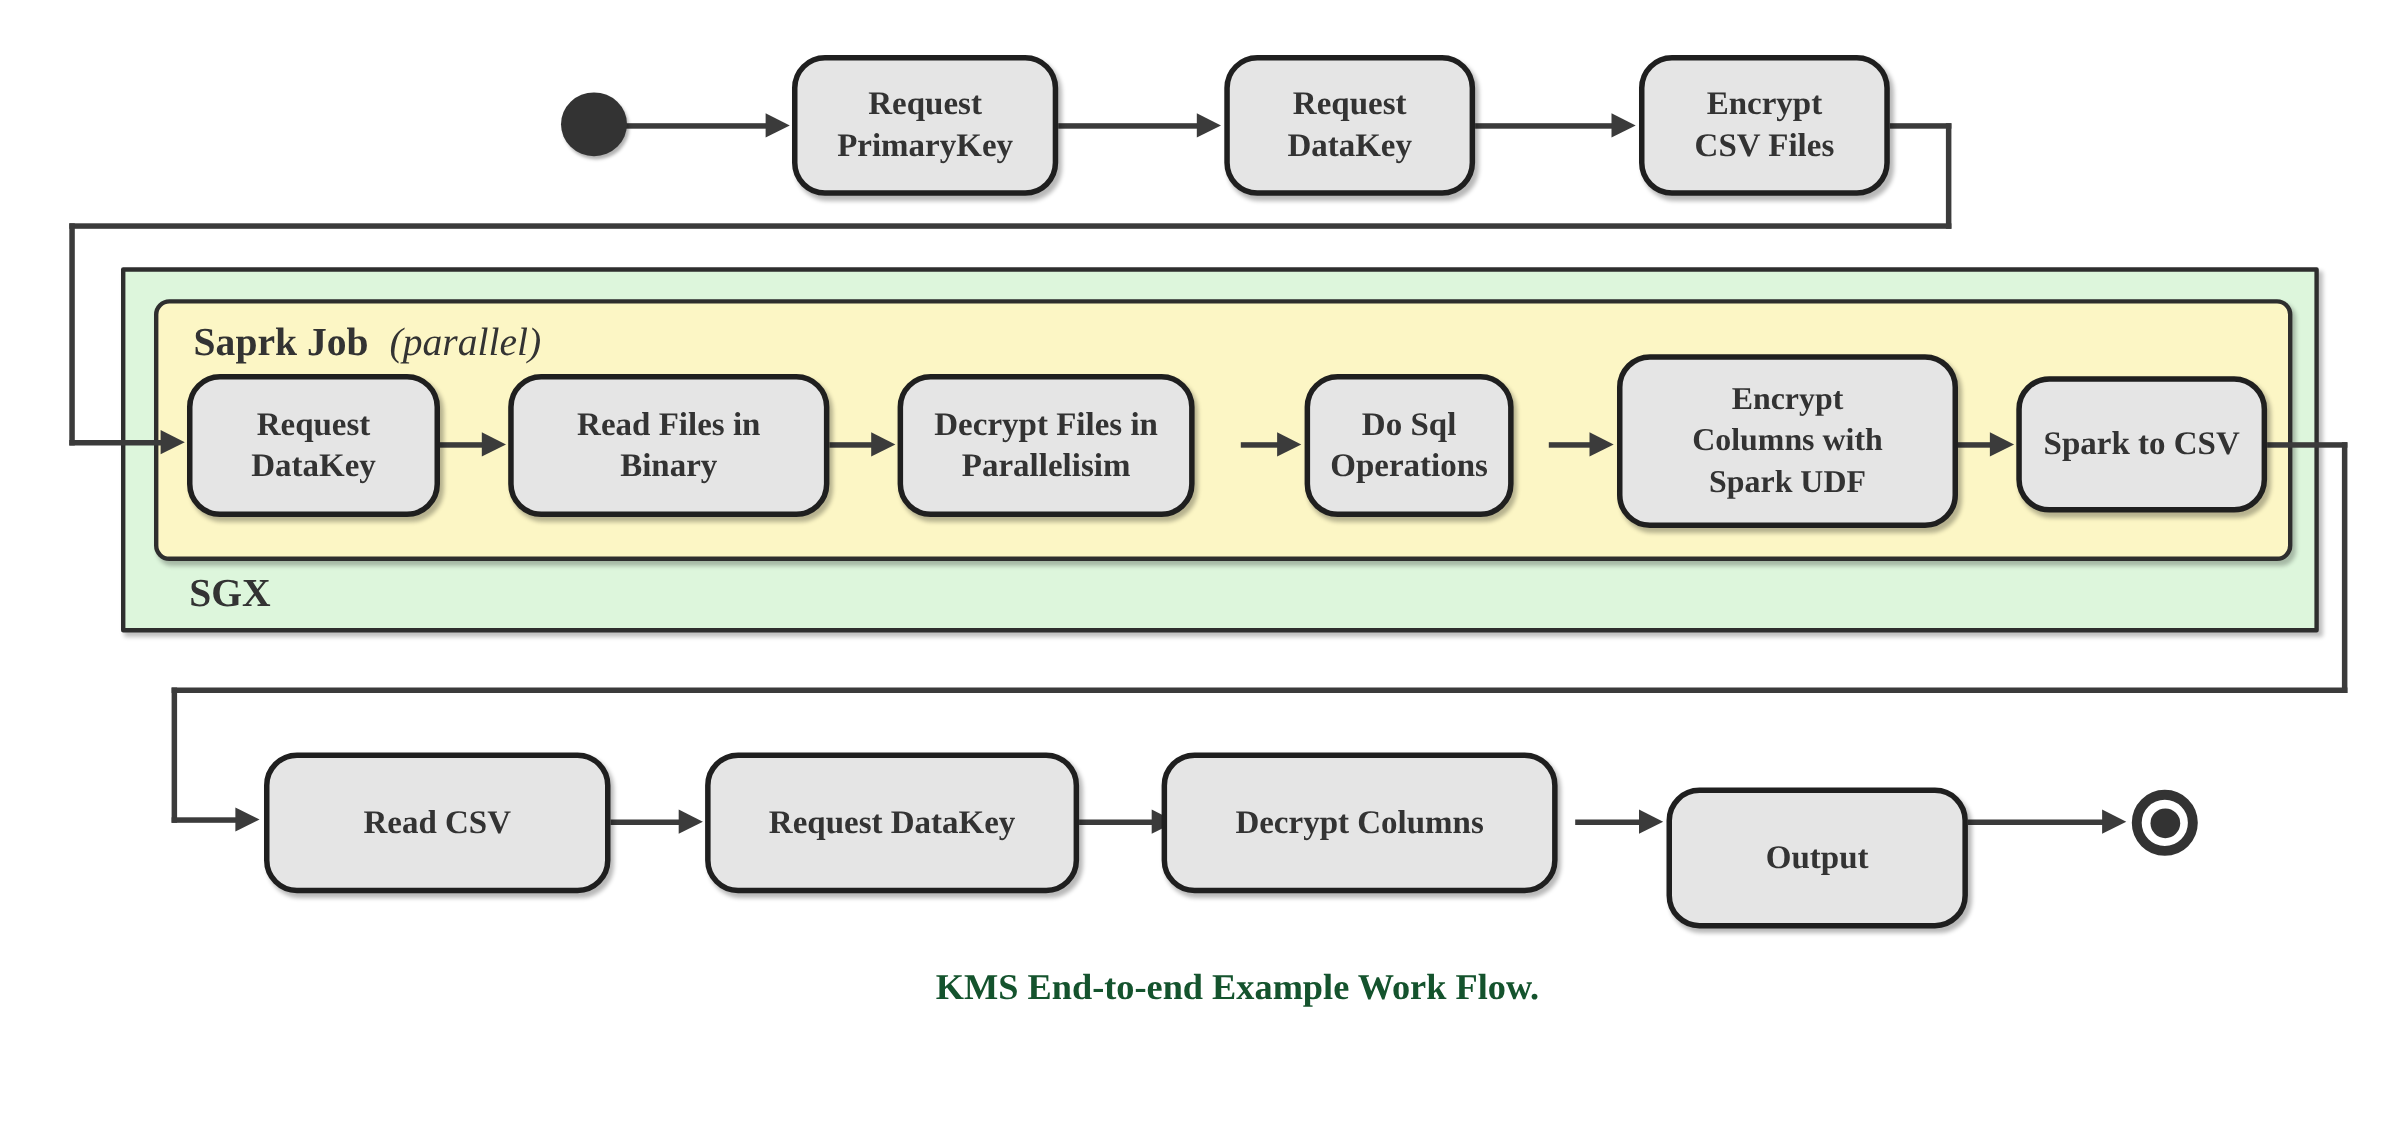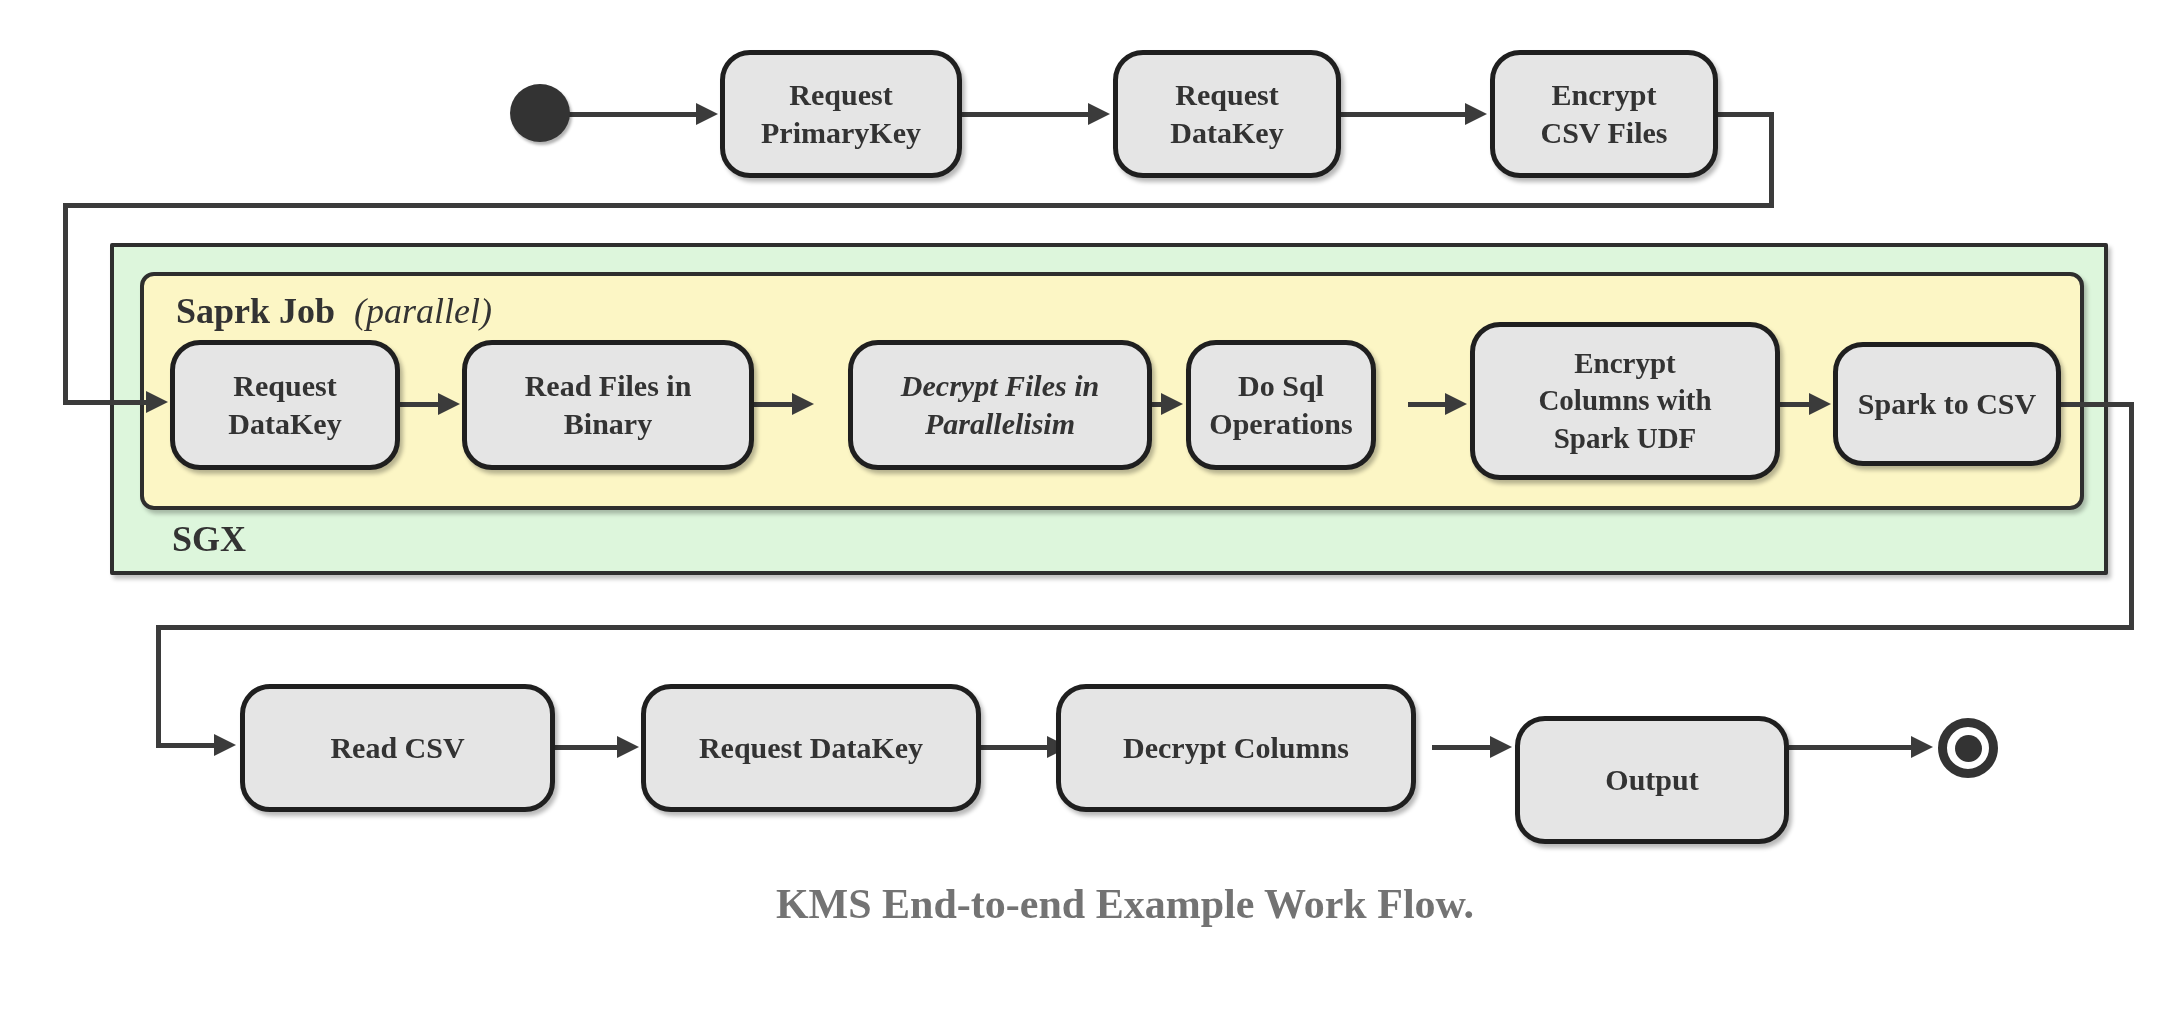--- a/index.html
+++ b/index.html
@@ -42,21 +42,21 @@
     background:#333333;box-shadow:2px 3px 3px rgba(0,0,0,0.3);
   }
   .end-circle{
     position:absolute;left:1938px;top:718px;width:60px;height:60px;border-radius:50%;
     border:9px solid #333333;box-sizing:border-box;background:#ffffff;
     display:flex;align-items:center;justify-content:center;
   }
   .end-dot{width:27px;height:27px;border-radius:50%;background:#333333;}
   .caption{
     position:absolute;left:600px;top:880px;width:1050px;text-align:center;
-    font-size:42px;font-weight:bold;color:#737373;
+    font-size:33px;font-weight:bold;color:#14532d;
   }
 </style>
 </head>
 <body>
 
 <div id="stage">
 
   <div class="container-box sgx" style="left:110px;top:243px;width:1998px;height:332px;"></div>
   <div class="container-box spark" style="left:140px;top:272px;width:1944px;height:238px;"></div>
 
@@ -116,21 +116,21 @@
 PrimaryKey</div>
   <div class="node" style="left:1113px;top:50px;width:228px;height:128px;">Request
 DataKey</div>
   <div class="node" style="left:1490px;top:50px;width:228px;height:128px;">Encrypt
 CSV Files</div>
 
   <div class="node" style="left:170px;top:340px;width:230px;height:130px;">Request
 DataKey</div>
   <div class="node" style="left:462px;top:340px;width:292px;height:130px;">Read Files in
 Binary</div>
-  <div class="node" style="left:848px;top:340px;width:304px;height:130px;font-style:italic;">Decrypt Files in
+  <div class="node" style="left:816px;top:340px;width:270px;height:130px;">Decrypt Files in
 Parallelisim</div>
   <div class="node" style="left:1186px;top:340px;width:190px;height:130px;">Do Sql
 Operations</div>
   <div class="node" style="left:1470px;top:322px;width:310px;height:158px;font-size:29px;">Encrypt
 Columns with
 Spark UDF</div>
   <div class="node" style="left:1833px;top:342px;width:228px;height:124px;">Spark to CSV</div>
 
   <div class="node" style="left:240px;top:684px;width:315px;height:128px;">Read CSV</div>
   <div class="node" style="left:641px;top:684px;width:340px;height:128px;">Request DataKey</div>

